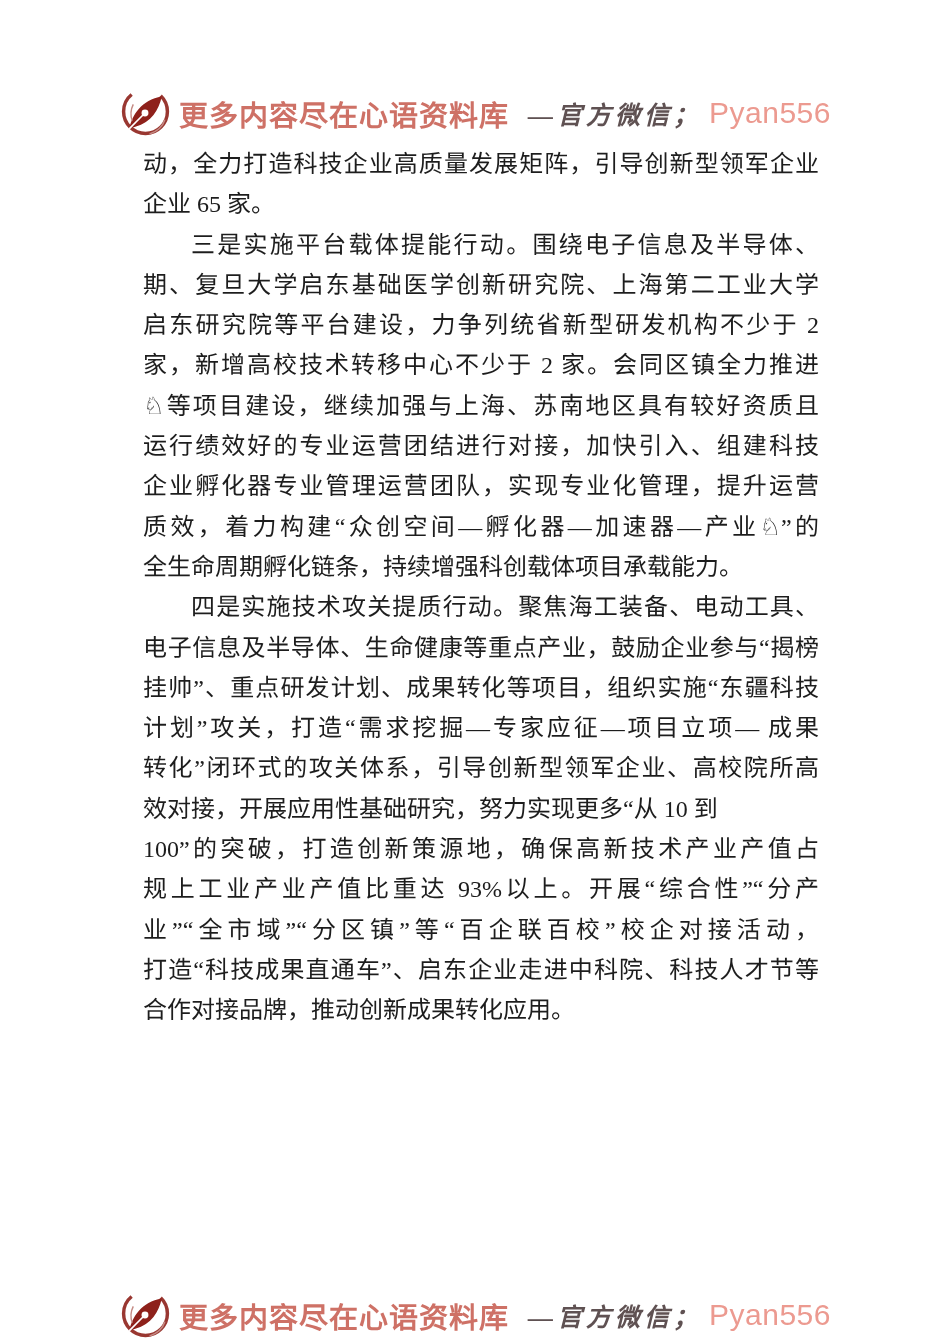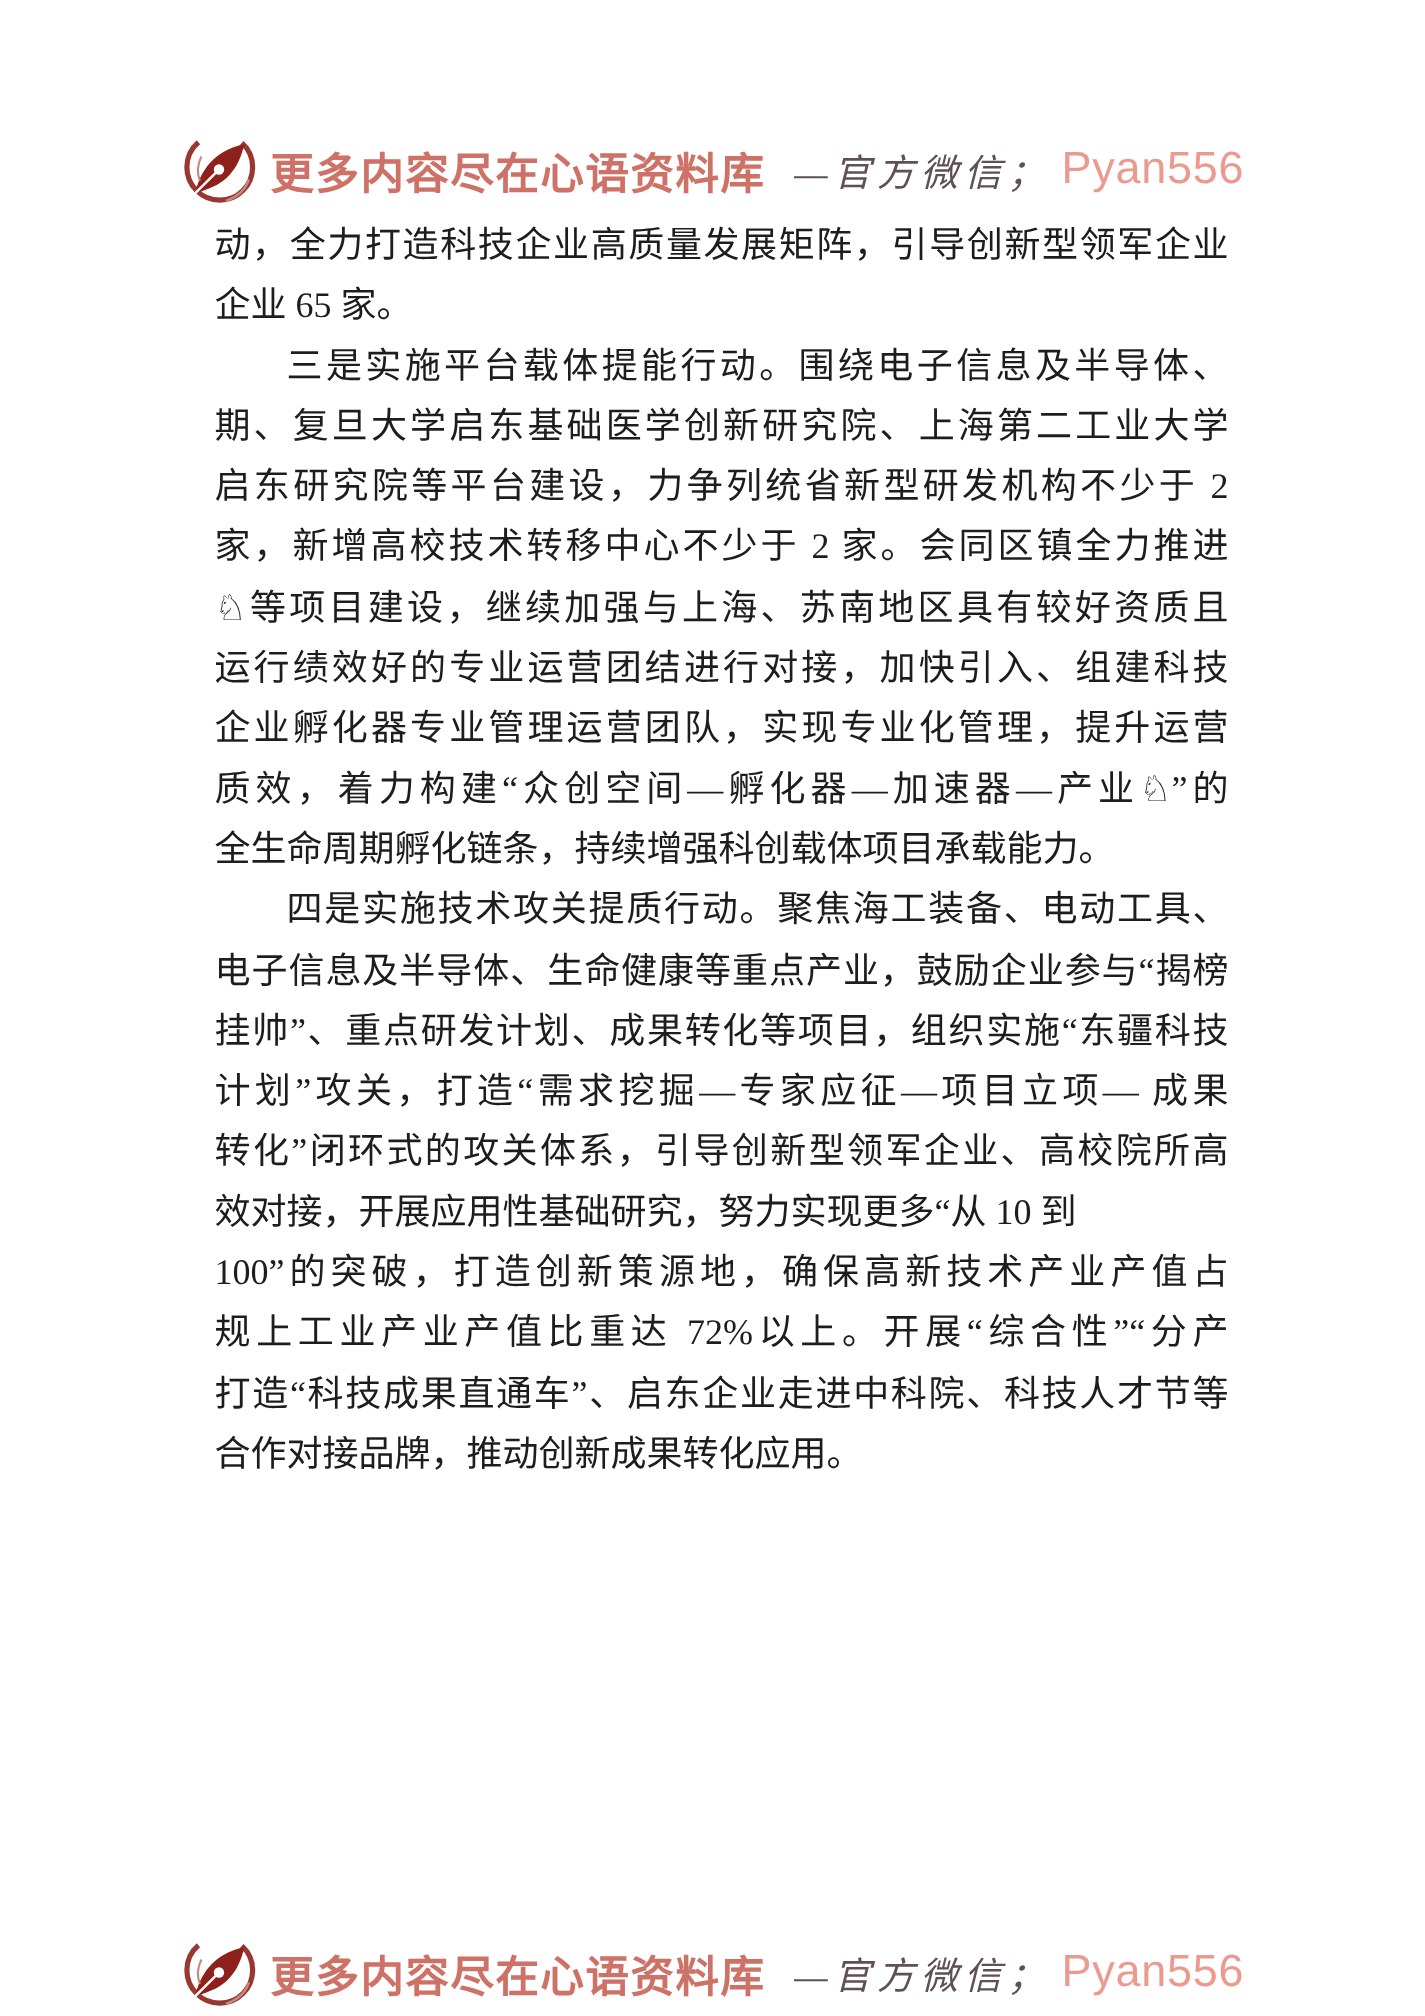--- a/index.html
+++ b/index.html
@@ -23,21 +23,21 @@
   .wm-logo{width:53px;height:53px;flex:0 0 auto;display:block;}
   .wm-brand{
     font-family:"Liberation Serif","DejaVu Serif",serif;
     font-weight:700;
     font-size:29px;
     letter-spacing:1px;
   }
   .wm-channel{
     font-family:"Liberation Serif","DejaVu Serif",serif;
     font-style:italic;
-    font-weight:400;
+    font-weight:700;
     font-size:25px;
     letter-spacing:4px;
     margin-left:12px;
   }
   .wm-account{
     font-family:"Liberation Sans","DejaVu Sans",sans-serif;
     font-size:30px;
     letter-spacing:0.5px;
   }
   
@@ -99,21 +99,22 @@
         <div class="line last">全生命周期孵化链条，持续增强科创载体项目承载能力。</div>
       </div>
       <div class="para indent">
         <div class="line first">四是实施技术攻关提质行动。聚焦海工装备、电动工具、</div>
         <div class="line">电子信息及半导体、生命健康等重点产业，鼓励企业参与“揭榜</div>
         <div class="line">挂帅”、重点研发计划、成果转化等项目，组织实施“东疆科技</div>
         <div class="line">计划”攻关，打造“需求挖掘—专家应征—项目立项— 成果</div>
         <div class="line">转化”闭环式的攻关体系，引导创新型领军企业、高校院所高</div>
         <div class="line nostretch">效对接，开展应用性基础研究，努力实现更多“从 10 到</div>
         <div class="line">100”的突破，打造创新策源地，确保高新技术产业产值占</div>
-        <div class="line">规上工业产业产值比重达 72%以上。开展“综合性”“分产</div>
+        <div class="line">规上工业产业产值比重达 93%以上。开展“综合性”“分产</div>
+        <div class="line">业”“全市域”“分区镇”等“百企联百校”校企对接活动，</div>
         <div class="line">打造“科技成果直通车”、启东企业走进中科院、科技人才节等</div>
         <div class="line last">合作对接品牌，推动创新成果转化应用。</div>
       </div>
     </div>
 
   <div class="watermark footer">
     <svg class="wm-logo" viewBox="0 0 52 52" aria-hidden="true">
       <circle cx="26" cy="25" r="21.5" fill="none" stroke="#8e211b" stroke-width="3.4" stroke-dasharray="104 31" stroke-dashoffset="18" opacity="0.9"></circle>
       <path d="M30 47 q 12 -4 15 -14" fill="none" stroke="#c48a84" stroke-width="1.6"></path>
       <path d="M10 42 C 13 28 22 14 42 10 C 39 24 32 35 16 40 Z" fill="#8e211b"></path>

